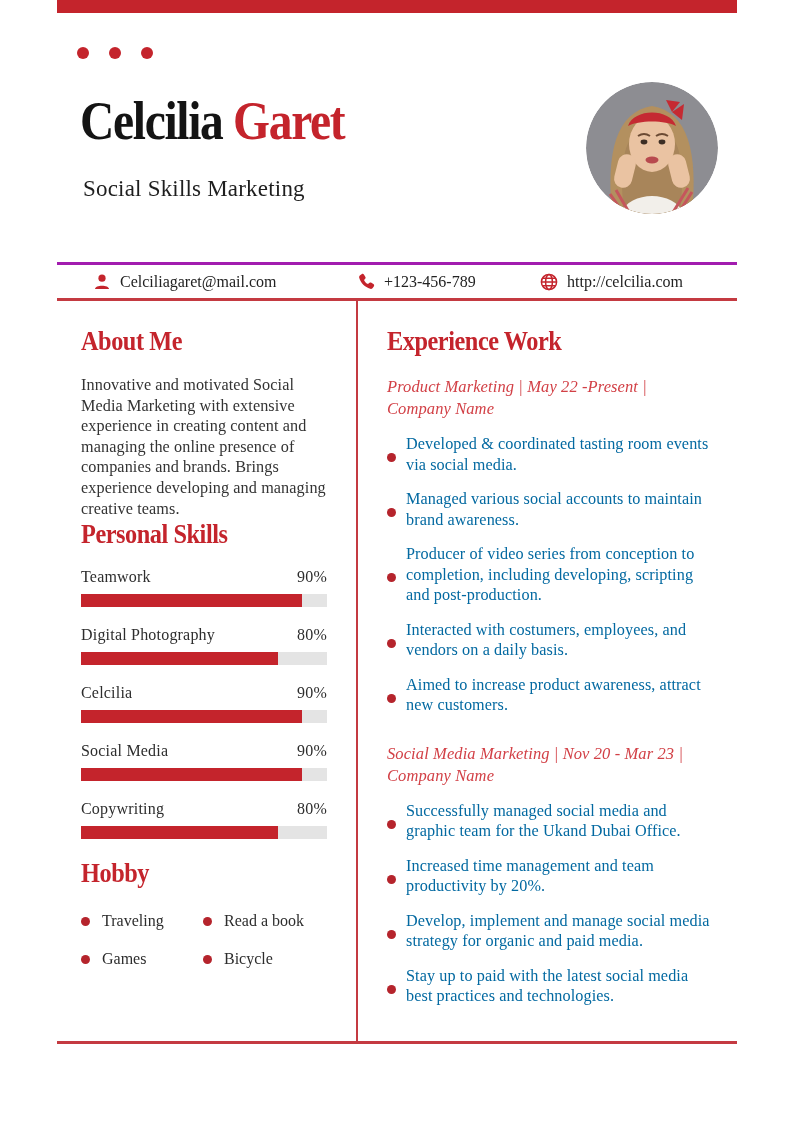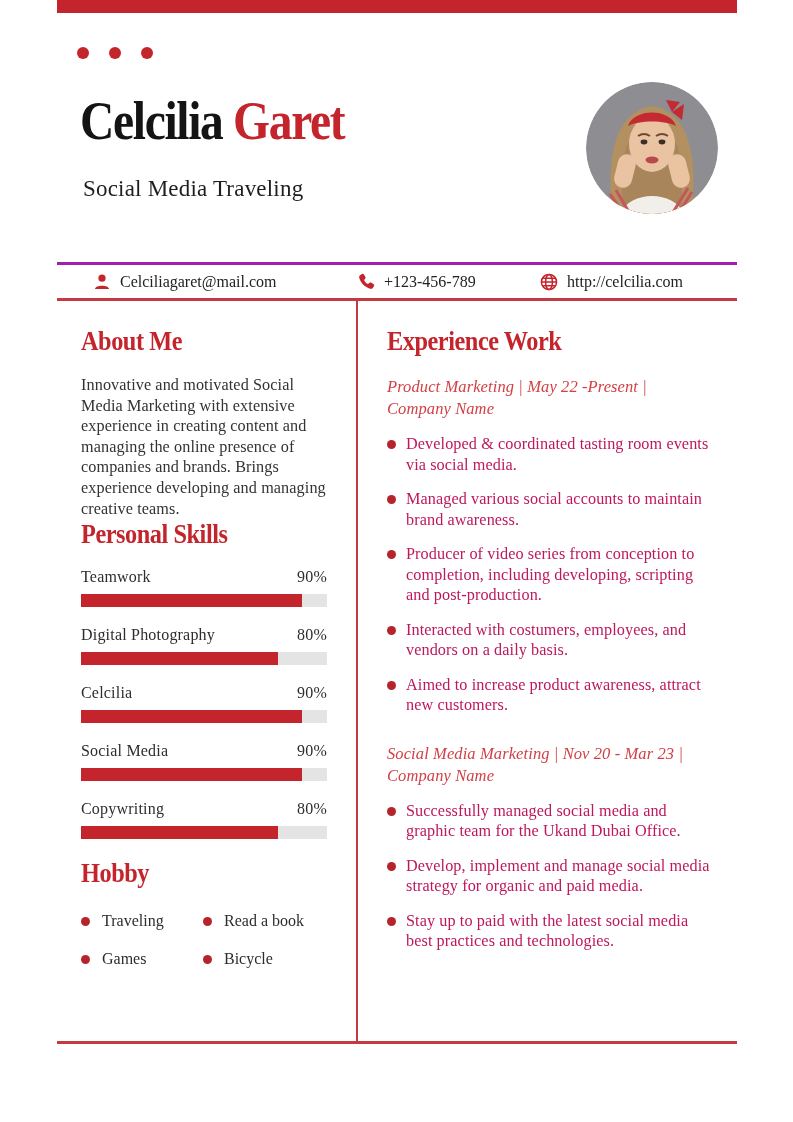--- a/index.html
+++ b/index.html
@@ -53,40 +53,40 @@
   .skill-fill{height:13px;background:#c4242c;}
 
   .hobby-head{margin-top:5px;}
   .hobby-list{margin-top:23px;display:grid;grid-template-columns:122px auto;row-gap:20px;}
   .hobby-item{display:flex;align-items:center;gap:12px;font-size:16px;color:#2d2d2d;}
   .dot{flex:0 0 auto;width:9px;height:9px;border-radius:50%;background:#b5242c;}
 
   .job-meta{margin:19px 0 0 0;font-size:16.5px;font-style:italic;color:#d24046;line-height:22px;letter-spacing:.1px;}
   ul.bullets{list-style:none;margin:14px 0 0 0;padding:0;}
   ul.bullets li{display:flex;gap:10px;margin-bottom:14px;font-size:16.2px;line-height:20.5px;
-                color:#be185d;letter-spacing:.1px;}
+                color:#0369a1;letter-spacing:.1px;align-items:center;}
   ul.bullets .dot{margin-top:6px;}
   .job2-meta{margin-top:27px;}
 </style>
 </head>
 <body>
 
 <div class="page">
 
   <div class="top-bar"></div>
 
   <div class="dots">
     <span></span>
     <span></span>
     <span></span>
   </div>
 
   <h1 class="name"><span>Celcilia</span> <span class="red">Garet</span></h1>
 
-  <div class="job-title">Social Media Traveling</div>
+  <div class="job-title">Social Skills Marketing</div>
 
   <div class="photo">
     <svg width="132" height="132" viewBox="0 0 132 132">
       <defs>
           <clipPath id="pc">
             <circle cx="66" cy="66" r="66"></circle>
           </clipPath>
         </defs>
       <g clip-path="url(#pc)">
         <rect width="132" height="132" fill="#8d8d92"></rect>
@@ -238,20 +238,24 @@
           </li>
         </ul>
         <div class="job-meta job2-meta">Social Media Marketing | Nov 20 - Mar 23 | Company Name</div>
         <ul class="bullets">
           <li>
             <span class="dot"></span>
             <span>Successfully managed social media and graphic team for the Ukand Dubai Office.</span>
           </li>
           <li>
             <span class="dot"></span>
+            <span>Increased time management and team productivity by 20%.</span>
+          </li>
+          <li>
+            <span class="dot"></span>
             <span>Develop, implement and manage social media strategy for organic and paid media.</span>
           </li>
           <li>
             <span class="dot"></span>
             <span>Stay up to paid with the latest social media best practices and technologies.</span>
           </li>
         </ul>
       </div>
   </div>
 

